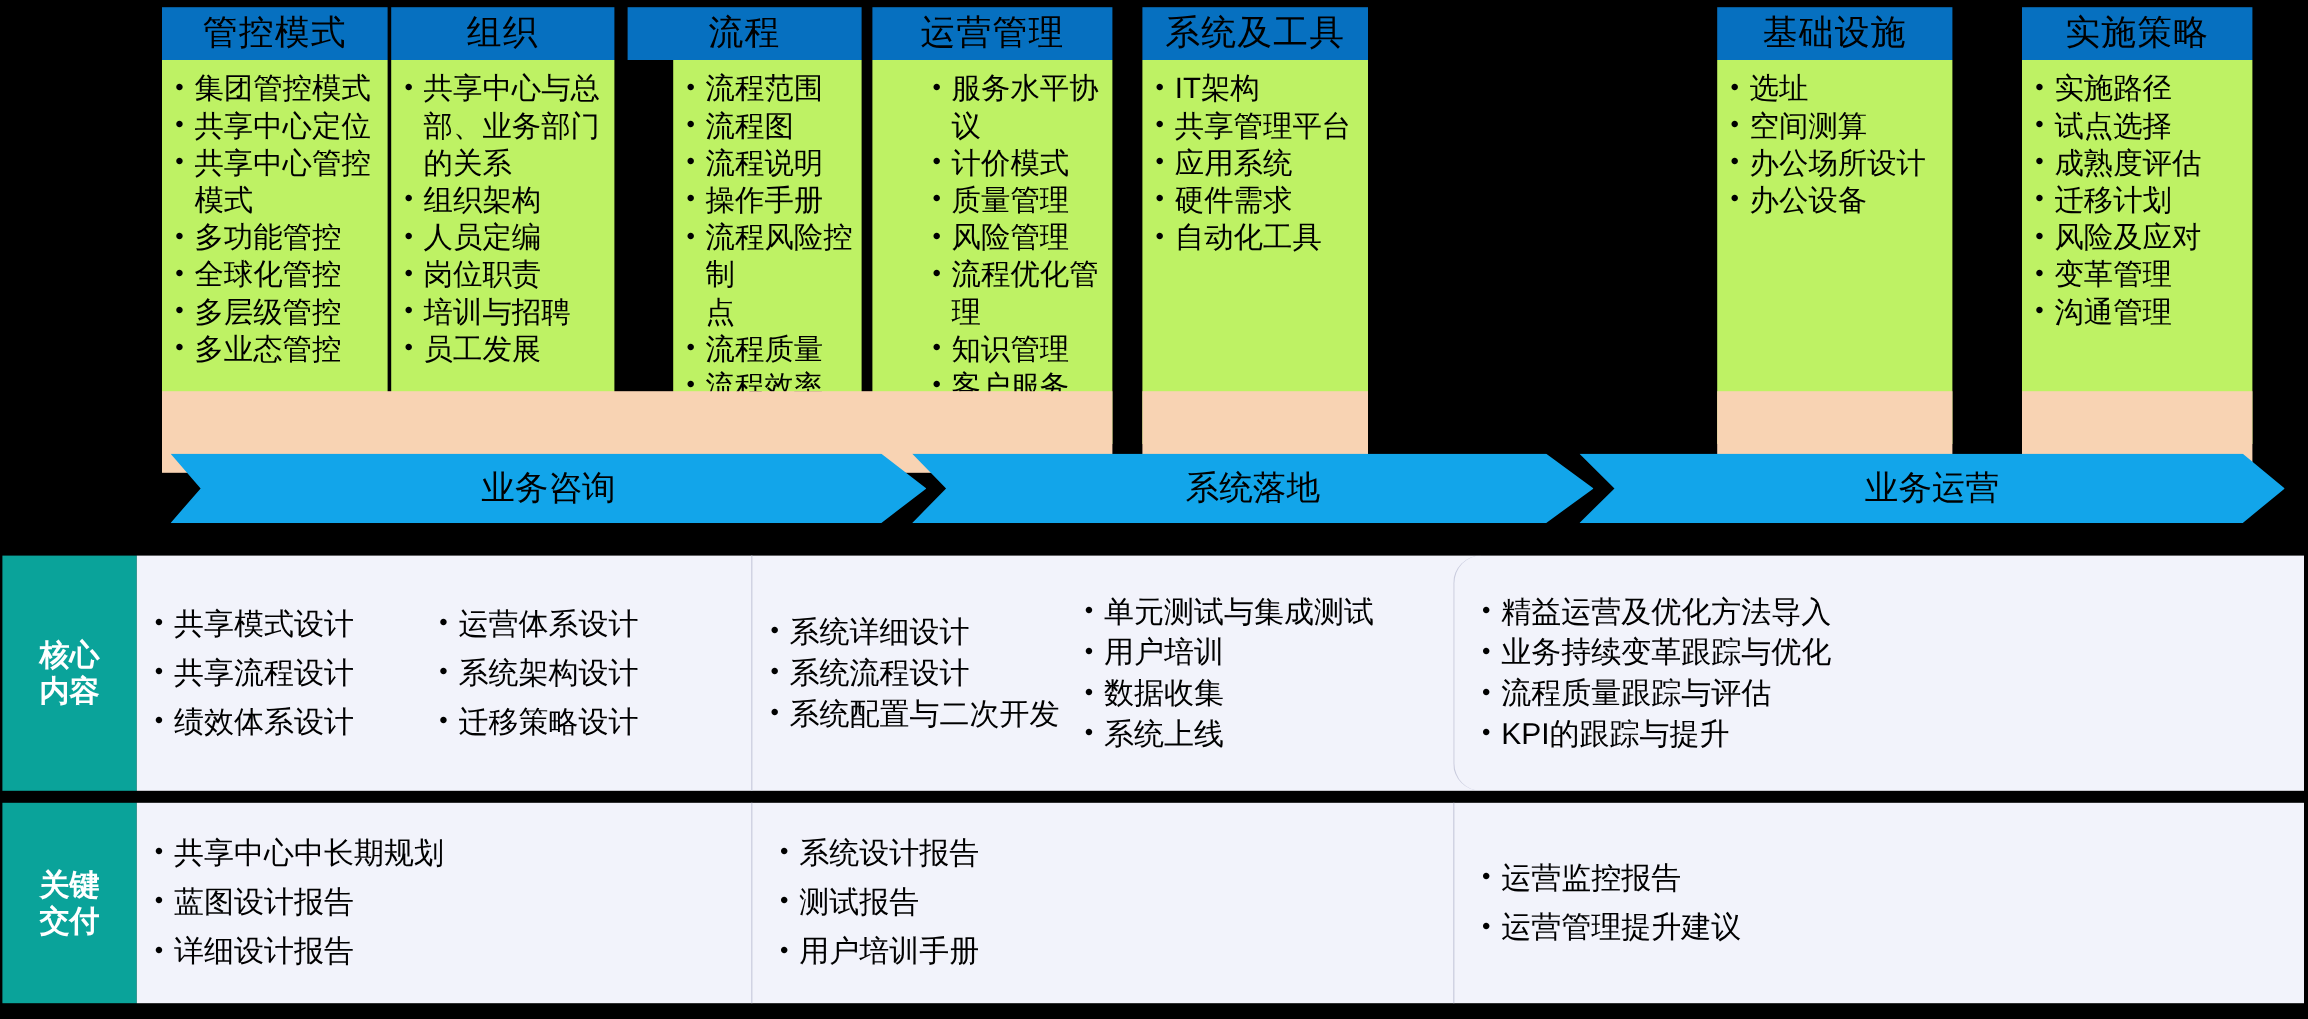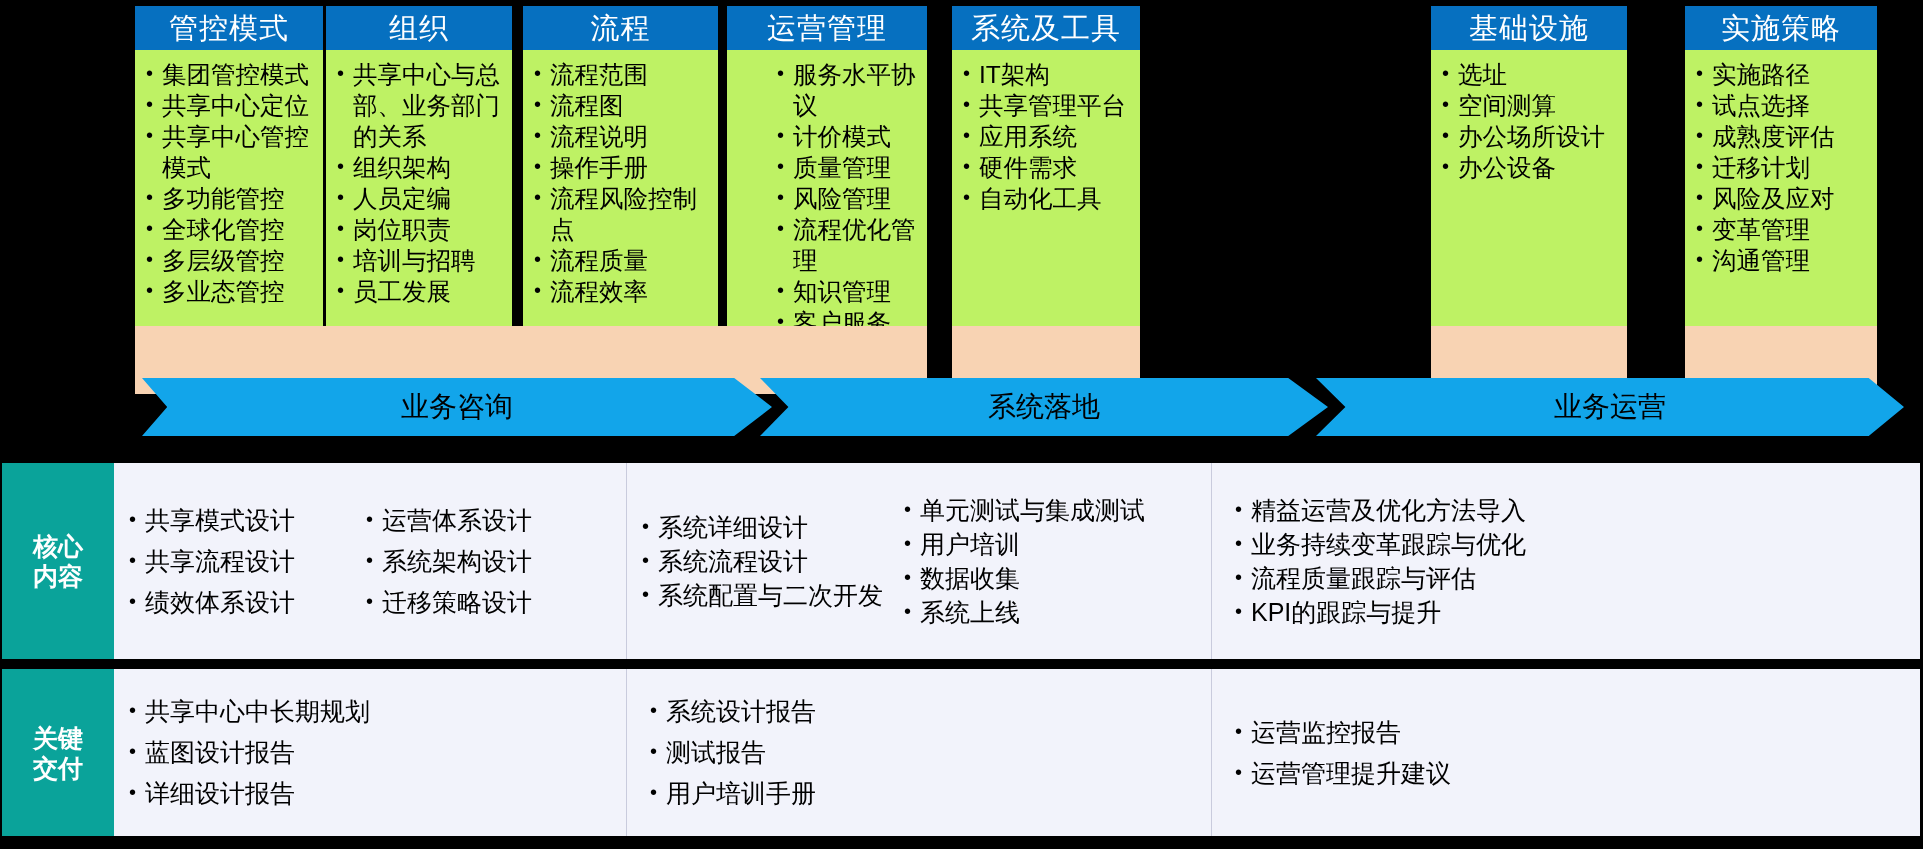--- a/index.html
+++ b/index.html
@@ -6,21 +6,21 @@
   body{width:1923px;height:849px;overflow:hidden;
        font-family:"Liberation Sans","DejaVu Sans",sans-serif;}
 
   .stage{position:relative;width:1923px;height:849px;background:#000;}
 
   
   .pillars{position:absolute;left:0;top:0;width:1923px;height:455px;}
 
   .pillar{position:absolute;top:6px;}
   .pillar .head{
-    background:#0670c0;color:#ffffff;text-align:center;
+    background:#0670c0;color:#000000;text-align:center;
     font-size:29px;line-height:44px;height:44px;font-weight:400;
     letter-spacing:1px;white-space:nowrap;overflow:hidden;
   }
   .pillar .body{
     background:#bef264;
     padding:9px 0 0 0;
     box-sizing:border-box;
   }
   .pillar ul{list-style:none;margin:0;padding:0 6px 0 10px;}
   .pillar li{
@@ -101,21 +101,21 @@
           <li>人员定编</li>
           <li>岗位职责</li>
           <li>培训与招聘</li>
           <li>员工发展</li>
         </ul>
       </div>
     </div>
 
     <div class="pillar" style="left:523px;width:195px;">
       <div class="head">流程</div>
-      <div class="body" style="height:320px;">
+      <div class="body" style="height:320px;margin-left:38px;">
         <ul>
           <li>流程范围</li>
           <li>流程图</li>
           <li>流程说明</li>
           <li>操作手册</li>
           <li>流程风险控制</li>
           <li class="cont">点</li>
           <li>流程质量</li>
           <li>流程效率</li>
         </ul>
@@ -240,21 +240,21 @@
           <div class="subcol" style="margin-left:8px;">
             <ul>
               <li>单元测试与集成测试</li>
               <li>用户培训</li>
               <li>数据收集</li>
               <li>系统上线</li>
             </ul>
           </div>
         </div>
 
-        <div class="cell tight" style="width:708px;padding-left:22px;">
+        <div class="cell tight" style="width:708px;padding-left:22px;border-radius:23px;">
           <ul>
             <li>精益运营及优化方法导入</li>
             <li>业务持续变革跟踪与优化</li>
             <li>流程质量跟踪与评估</li>
             <li>KPI的跟踪与提升</li>
           </ul>
         </div>
 
       </div>
     </div>

